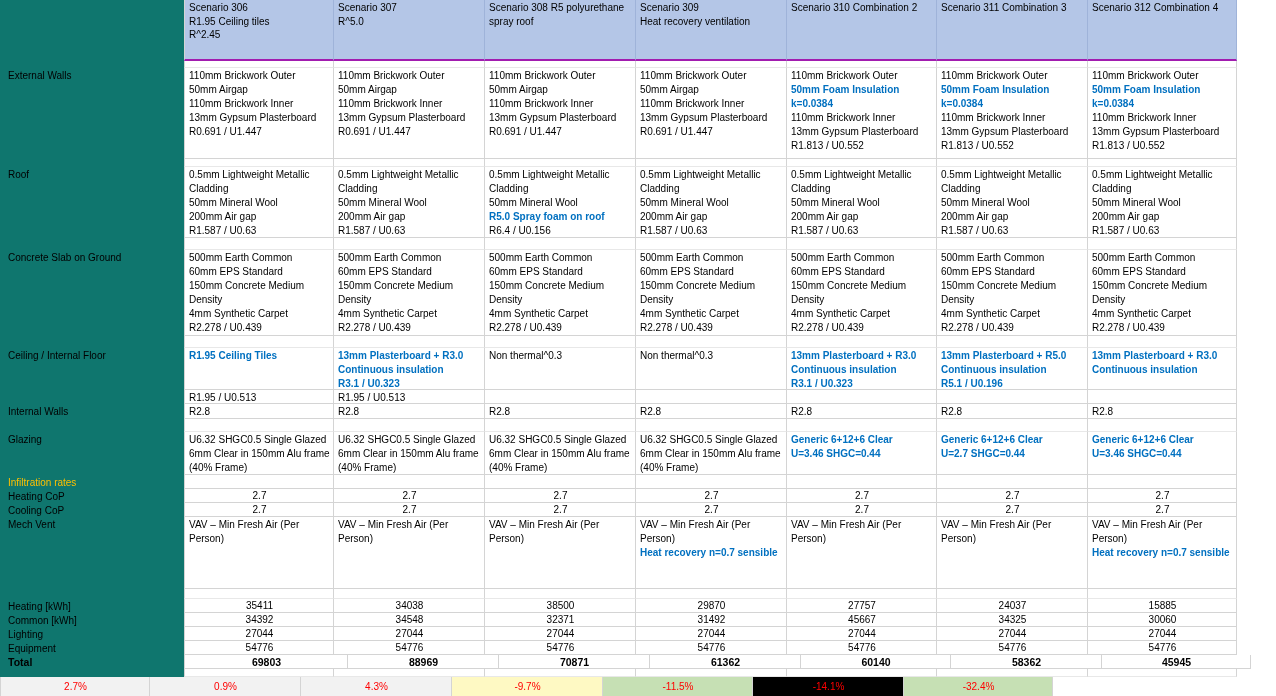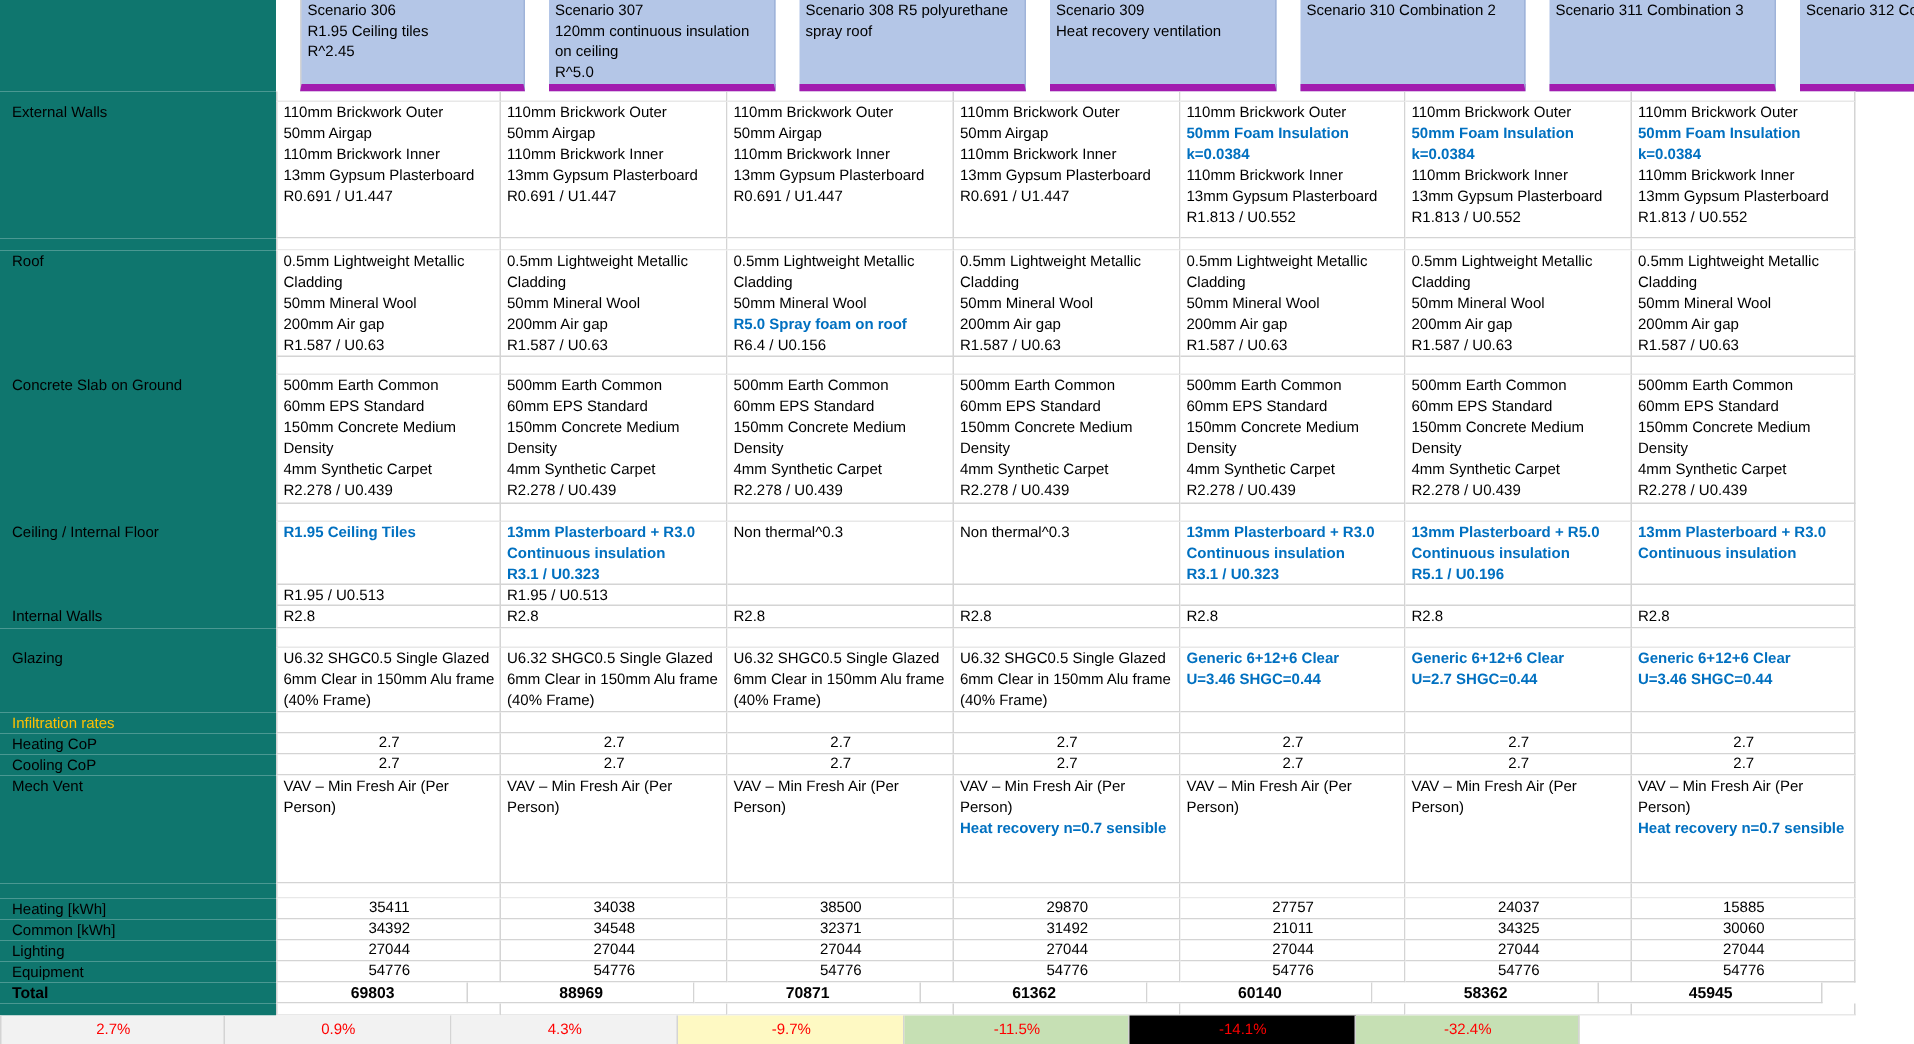--- a/index.html
+++ b/index.html
@@ -13,23 +13,22 @@
     width:184px;flex:none;box-sizing:border-box;background:#0f766e;
     padding:1px 18px 0 8px;overflow:hidden;line-height:13px;
   }
   .data-cell{
     flex:none;box-sizing:border-box;background:#fff;overflow:hidden;
     border-right:1px solid #d4d4d4;border-bottom:1px solid #d4d4d4;
     padding:1px 3px 0 4px;line-height:14px;
   }
   .data-cell.first{border-left:1px solid #d4d4d4;}
   .row.header .data-cell{
-    background:#b4c6e7;border-right:1px solid #9fb3d9;border-bottom:5px solid #a21caf;
+    background:#b4c6e7;border-right:1px solid #9fb3d9;border-bottom:2px solid #a21caf;
     line-height:13.5px;
-    margin-left:16px;
   }
   .row.gap .data-cell{border-bottom:1px solid #e8e8e8;}
   .row.value .data-cell{text-align:center;line-height:12px;}
   .row.total .data-cell{text-align:center;font-weight:bold;font-size:10.5px;line-height:12px;}
   .row.total .label-cell{font-weight:bold;font-size:10.5px;}
   .row.pct .data-cell{text-align:center;color:#ff0000;line-height:17px;border-bottom:none;}
   .t-blue{color:#0070c0;font-weight:bold;}
   .t-orange{color:#ffc000;}
   .line{display:block;}
 </style>
@@ -39,21 +38,20 @@
 <div class="sheet" id="sheet">
     <div class="row header" style="height: 61px;">
       <div class="label-cell"></div>
       <div class="data-cell first" style="width: 150px;">
         <span class="line">Scenario 306</span>
         <span class="line">R1.95 Ceiling tiles</span>
         <span class="line">R^2.45</span>
       </div>
       <div class="data-cell" style="width: 151px;">
         <span class="line">Scenario 307</span>
-        <span class="line">120mm continuous insulation on ceiling</span>
         <span class="line">R^5.0</span>
       </div>
       <div class="data-cell" style="width: 151px;">
         <span class="line">Scenario 308 R5 polyurethane spray  roof</span>
       </div>
       <div class="data-cell" style="width: 151px;">
         <span class="line">Scenario 309</span>
         <span class="line">Heat recovery ventilation</span>
       </div>
       <div class="data-cell" style="width: 150px;">
@@ -467,21 +465,21 @@
       <div class="data-cell" style="width: 149px;"><span>15885</span></div>
     </div>
     <div class="row value" style="height: 14px;">
       <div class="label-cell">
         <span class="line">Common [kWh]</span>
       </div>
       <div class="data-cell first" style="width: 150px;"><span>34392</span></div>
       <div class="data-cell" style="width: 151px;"><span>34548</span></div>
       <div class="data-cell" style="width: 151px;"><span>32371</span></div>
       <div class="data-cell" style="width: 151px;"><span>31492</span></div>
-      <div class="data-cell" style="width: 150px;"><span>21011</span></div>
+      <div class="data-cell" style="width: 150px;"><span>45667</span></div>
       <div class="data-cell" style="width: 151px;"><span>34325</span></div>
       <div class="data-cell" style="width: 149px;"><span>30060</span></div>
     </div>
     <div class="row value" style="height: 14px;">
       <div class="label-cell">
         <span class="line">Lighting</span>
       </div>
       <div class="data-cell first" style="width: 150px;"><span>27044</span></div>
       <div class="data-cell" style="width: 151px;"><span>27044</span></div>
       <div class="data-cell" style="width: 151px;"><span>27044</span></div>
@@ -499,21 +497,21 @@
       <div class="data-cell" style="width: 151px;"><span>54776</span></div>
       <div class="data-cell" style="width: 151px;"><span>54776</span></div>
       <div class="data-cell" style="width: 150px;"><span>54776</span></div>
       <div class="data-cell" style="width: 151px;"><span>54776</span></div>
       <div class="data-cell" style="width: 149px;"><span>54776</span></div>
     </div>
     <div class="row total" style="height: 14px;">
       <div class="label-cell">
         <span class="line">Total</span>
       </div>
-      <div class="data-cell first" style="width: 128px;"><span>69803</span></div>
+      <div class="data-cell first" style="width: 164px;"><span>69803</span></div>
       <div class="data-cell" style="width: 151px;"><span>88969</span></div>
       <div class="data-cell" style="width: 151px;"><span>70871</span></div>
       <div class="data-cell" style="width: 151px;"><span>61362</span></div>
       <div class="data-cell" style="width: 150px;"><span>60140</span></div>
       <div class="data-cell" style="width: 151px;"><span>58362</span></div>
       <div class="data-cell" style="width: 149px;"><span>45945</span></div>
     </div>
     <div class="row gap" style="height: 8px;">
       <div class="label-cell"></div>
       <div class="data-cell first" style="width: 150px;"></div>

